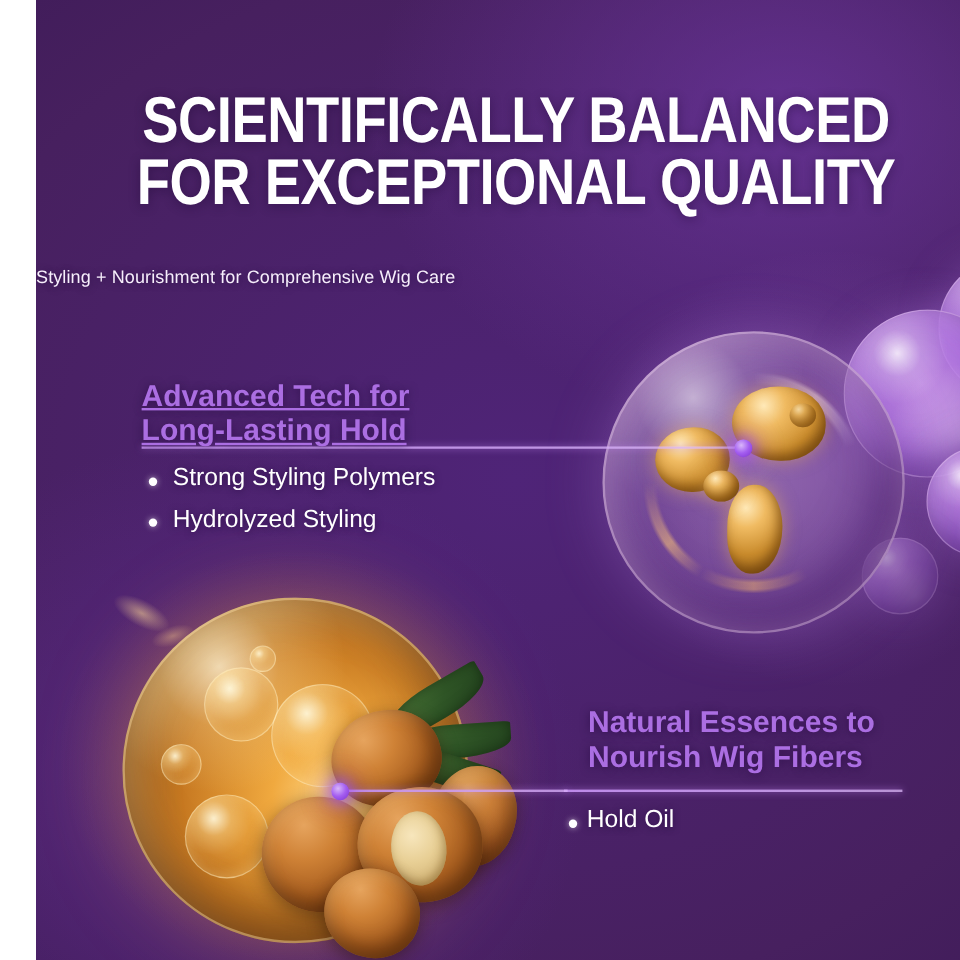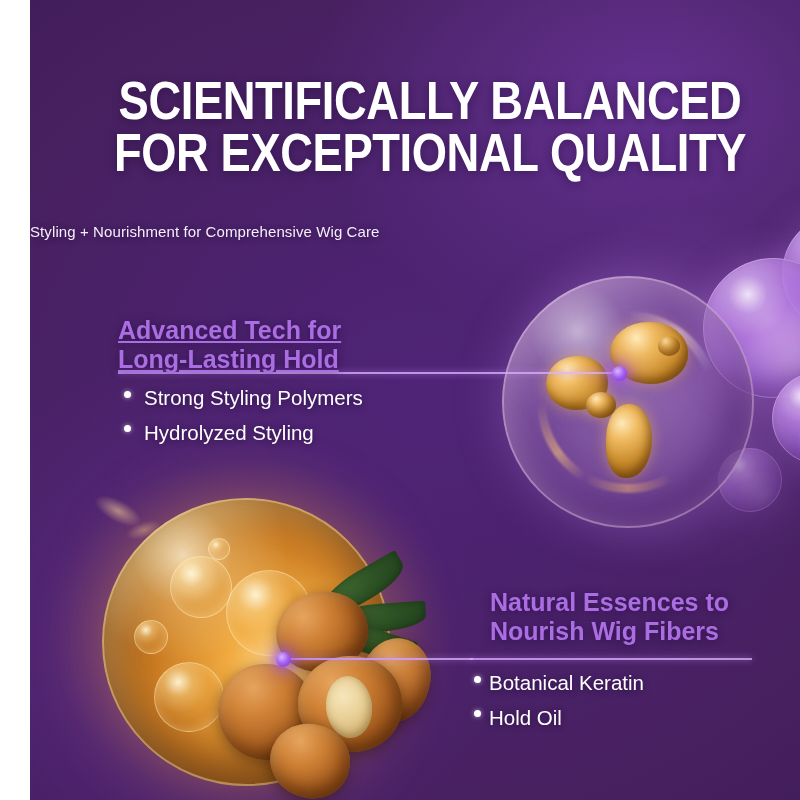--- a/index.html
+++ b/index.html
@@ -193,21 +193,21 @@
 
   .rule {
     position:absolute;
     height:1.5px;
     background:linear-gradient(90deg, rgba(196,144,240,0.95) 0%, rgba(210,168,246,0.85) 70%, rgba(222,186,250,0.75) 100%);
     box-shadow:0 0 6px rgba(190,130,238,0.75);
   }
 
   .bullets { list-style:none; }
   .bullets li {
-    display:flex; align-items:center;
+    display:flex; align-items:flex-end;
     color:#ffffff;
     font-size:20.5px;
     line-height:1.0;
     text-shadow:0 1px 6px rgba(28,6,52,0.6);
   }
   .bullets li + li { margin-top:14px; }
   .bullets .dot {
     flex:0 0 auto;
     width:7px; height:7px; border-radius:50%;
     background:#ffffff;
@@ -304,23 +304,19 @@
     </li>
   </ul>
   <div class="node" id="node1"></div>
 
   <h2 class="layer feat-title" id="feat2">Natural Essences to
 Nourish Wig Fibers</h2>
   <div class="rule" id="rule2"></div>
   <ul class="layer bullets" id="bul2">
     <li>
       <span class="dot"></span>
-      <span>Botanical Keratin</span>
-    </li>
-    <li>
-      <span class="dot"></span>
       <span>Hold Oil</span>
     </li>
   </ul>
   <div id="line2"></div>
   <div class="node" id="node2"></div>
 
 </div>
 
 </body></html>

